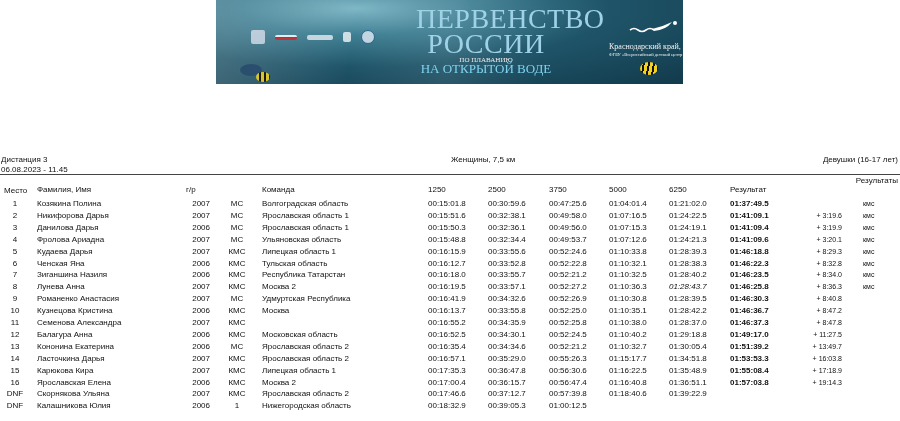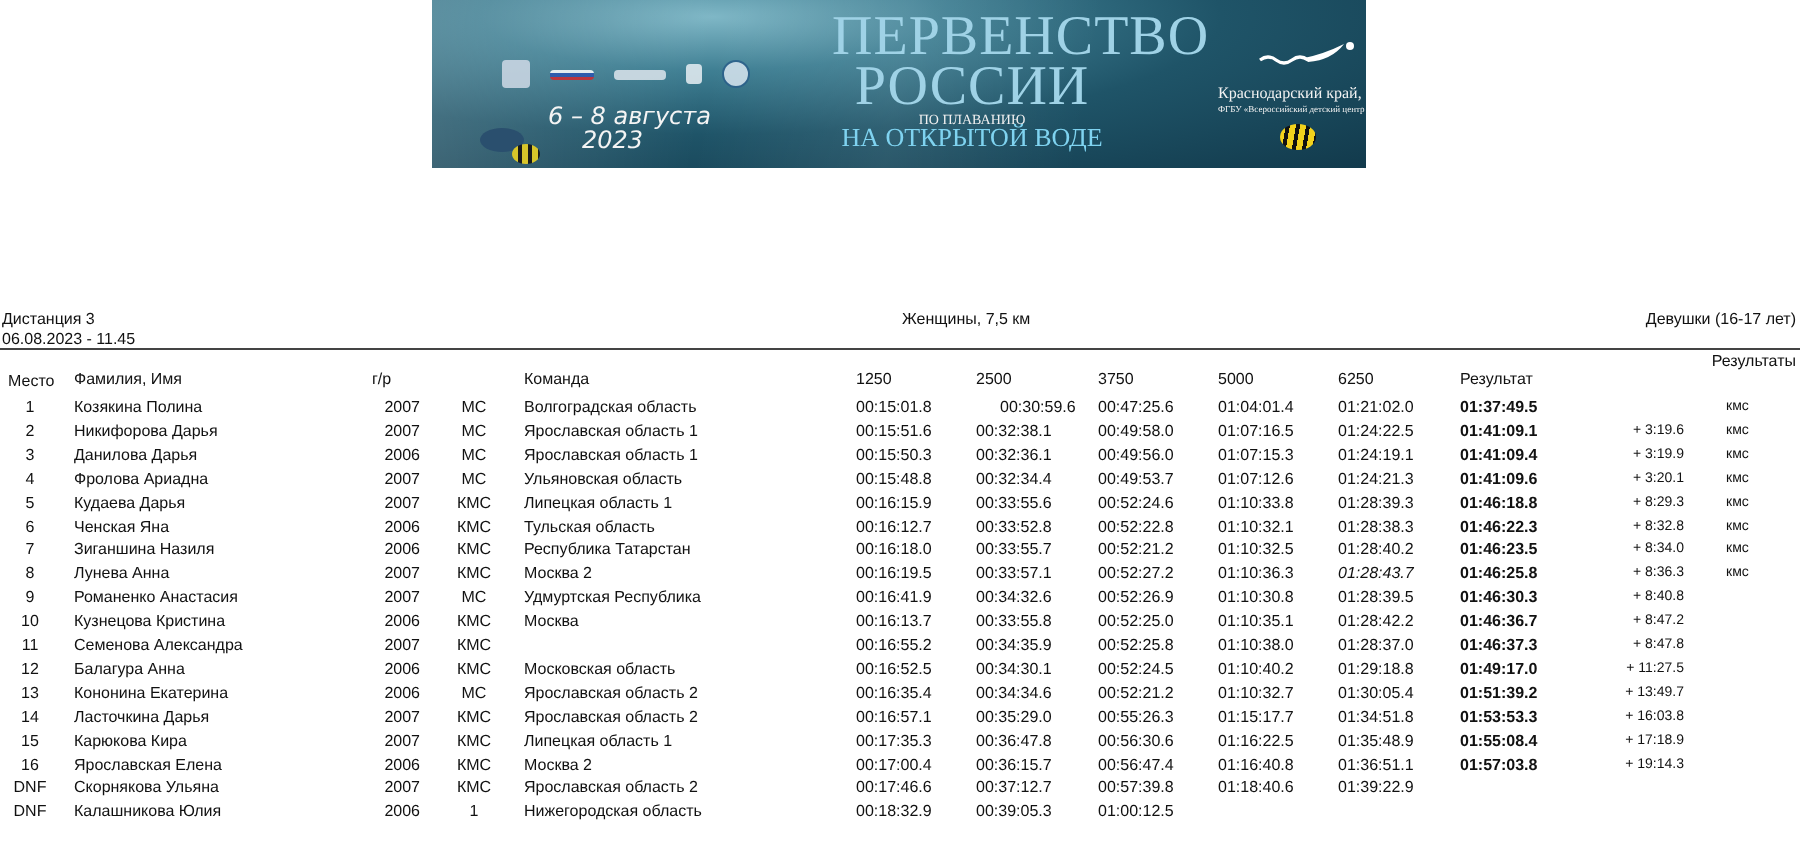--- a/index.html
+++ b/index.html
@@ -39,24 +39,20 @@
 
 <div class="banner">
   <div class="rays"></div>
   <div class="logos">
     <span class="logo" style="width:14px;height:14px;background:#cfd9e6;"></span>
     <span class="logo" style="width:22px;height:5px;background:linear-gradient(#fff 33%,#2a55b0 33%,#2a55b0 66%,#d0282e 66%);"></span>
     <span class="logo" style="width:26px;height:5px;background:#dde5ec;"></span>
     <span class="logo" style="width:8px;height:10px;background:#e7eef3;"></span>
     <span class="logo round"></span>
   </div>
-  <div class="dates">
-    <span>6 – 8 августа</span>
-    <span class="yr">2023</span>
-  </div>
   <div class="fish" style="left:24px;top:64px;width:22px;height:12px;background:#2a4f6e;"></div>
   <div class="fish" style="left:40px;top:72px;width:14px;height:10px;background:repeating-linear-gradient(90deg,#d8c52a 0 3px,#1a1a1a 3px 5px);"></div>
   <div class="t1">
     <div>ПЕРВЕНСТВО</div>
     <div>РОССИИ</div>
   </div>
   <div class="t2">ПО ПЛАВАНИЮ</div>
   <div class="t3">НА ОТКРЫТОЙ ВОДЕ</div>
   <svg class="swimmer" viewBox="0 0 52 14">
     <path d="M2 10 q4 -3 8 0 q4 3 8 0 q4 -3 8 0" stroke="#fff" stroke-width="1.6" fill="none"></path>
@@ -87,21 +83,21 @@
 <div class="colh" style="left:730px;top:185px;">Результат</div>
 
 <div id="rows">
     <div class="row" style="top: 199px;">
       <div class="cell c" style="left: 0px; width: 30px;">1</div>
       <div class="cell " style="left: 37px; width: 140px;">Козякина Полина</div>
       <div class="cell r" style="left: 180px; width: 30px;">2007</div>
       <div class="cell c" style="left: 222px; width: 30px;">МС</div>
       <div class="cell " style="left: 262px; width: 160px;">Волгоградская область</div>
       <div class="cell " style="left: 428px; width: 56px;">00:15:01.8</div>
-      <div class="cell " style="left: 488px; width: 56px; margin-left: 12px;">00:30:59.6</div>
+      <div class="cell " style="left: 488px; width: 56px;">00:30:59.6</div>
       <div class="cell " style="left: 549px; width: 56px;">00:47:25.6</div>
       <div class="cell " style="left: 609px; width: 56px;">01:04:01.4</div>
       <div class="cell " style="left: 669px; width: 56px;">01:21:02.0</div>
       <div class="cell bold" style="left: 730px; width: 56px;">01:37:49.5</div>
       <div class="cell r small" style="left: 796px; width: 46px;"></div>
       <div class="cell small" style="left: 863px; width: 30px;">кмс</div>
     </div>
     <div class="row" style="top: 210.9px;">
       <div class="cell c" style="left: 0px; width: 30px;">2</div>
       <div class="cell " style="left: 37px; width: 140px;">Никифорова Дарья</div>

